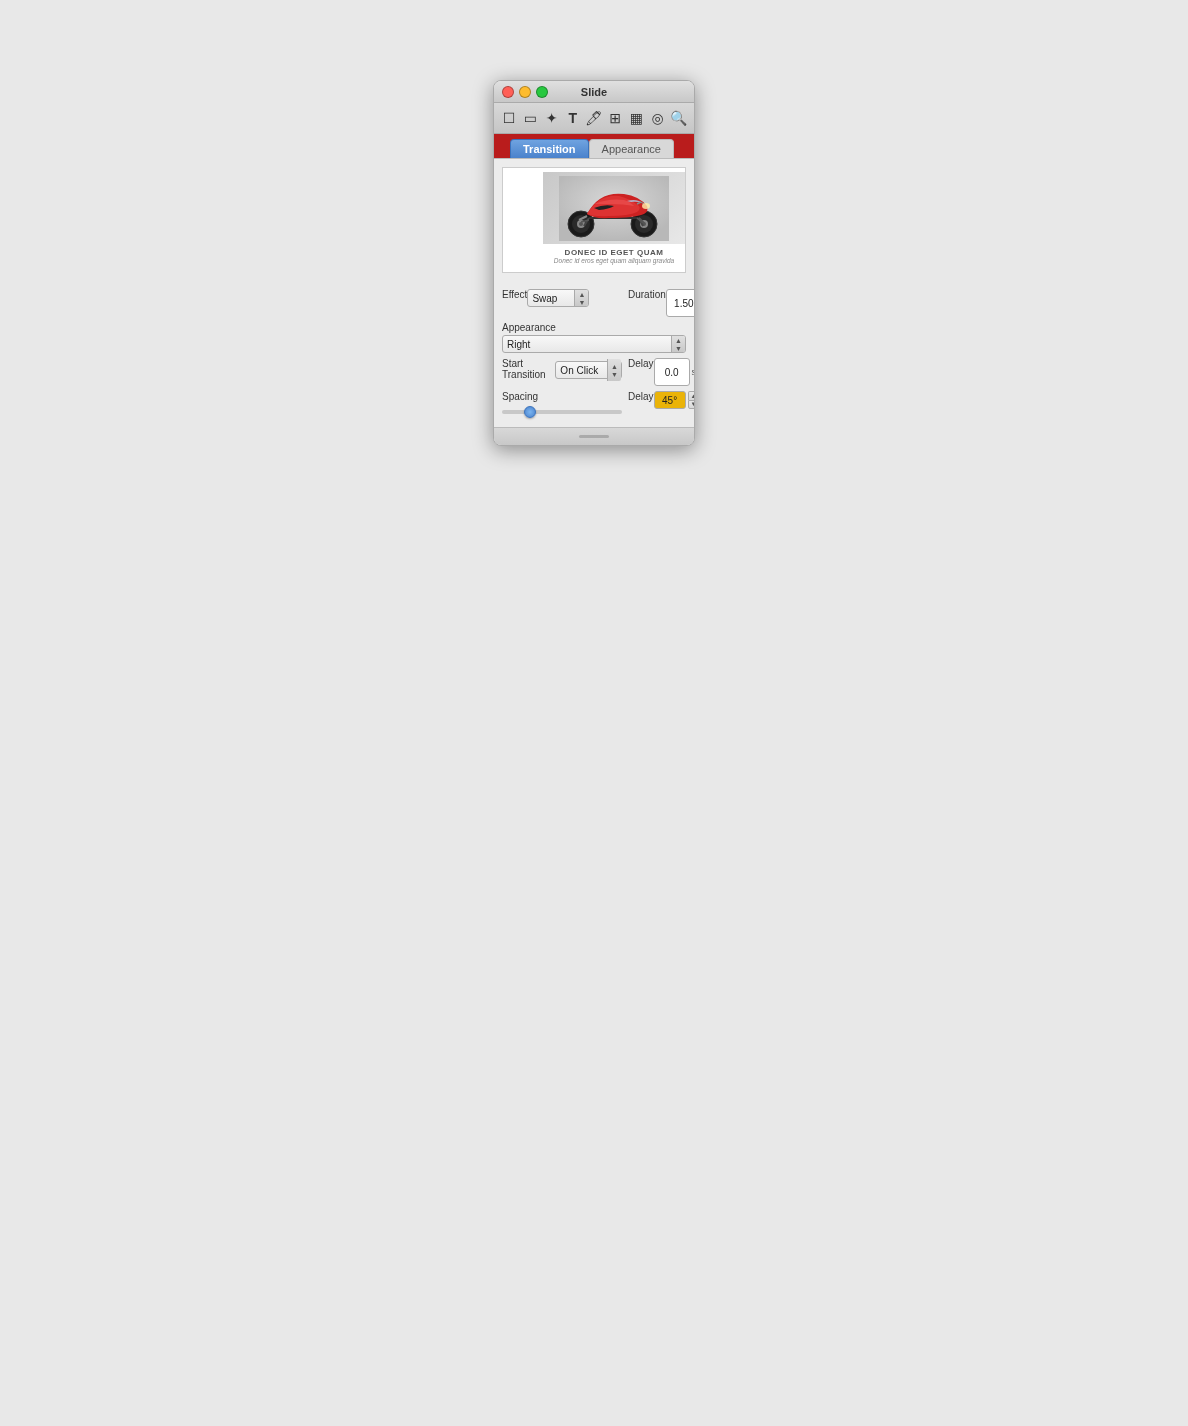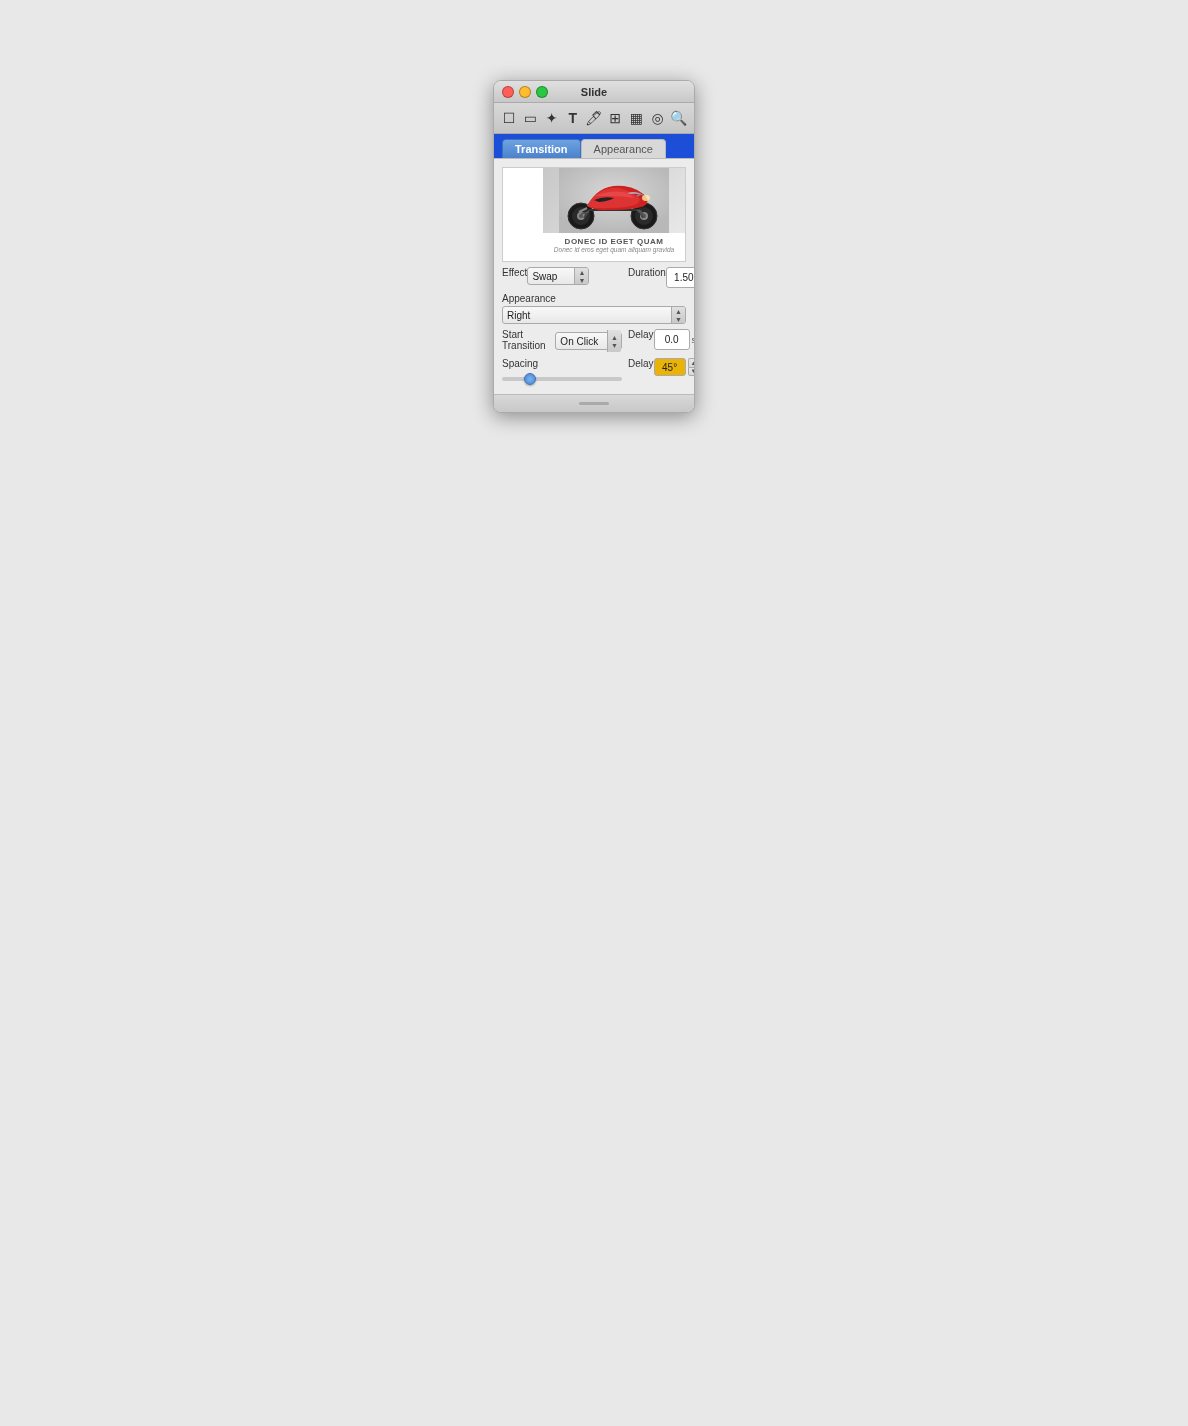--- a/index.html
+++ b/index.html
@@ -72,23 +72,23 @@
       display: flex;
       align-items: center;
       justify-content: center;
       font-size: 14px;
       cursor: pointer;
       border-radius: 3px;
       color: #333;
     }
 
     .tab-bar {
-      background: #1d4ed8;
-      display: flex;
-      padding: 5px 8px 0 8px;
+      background: #b91c1c;
+      display: flex;
+      padding: 5px 8px 0 16px;
       gap: 0;
       border-bottom: 1px solid #bbb;
     }
 
     .tab {
       padding: 3px 12px;
       font-size: 11px;
       cursor: pointer;
       border-radius: 4px 4px 0 0;
       border: 1px solid #bbb;
@@ -105,27 +105,27 @@
     }
 
     .content {
       background: #ececec;
       padding: 8px;
     }
 
     .slide-preview {
       background: white;
       border: 1px solid #ccc;
-      height: 95px;
+      height: 106px;
       display: flex;
       flex-direction: column;
       align-items: center;
       justify-content: flex-end;
       padding-bottom: 8px;
-      margin-bottom: 5px;
+      margin-bottom: 16px;
       position: relative;
       overflow: hidden;
       padding-left: 40px;
     }
 
     
     .moto-container {
       width: 100%;
       height: 72px;
       background: linear-gradient(135deg, #c8c8c8 0%, #e8e8e8 100%);
@@ -211,21 +211,21 @@
     }
 
     .duration-group {
       display: flex;
       align-items: center;
       gap: 2px;
     }
 
     .duration-value {
       width: 36px;
-      height: 21px;
+      height: 28px;
       background: white;
       border: 1px solid #aaa;
       border-radius: 3px;
       text-align: center;
       font-size: 10px;
       color: #222;
       display: flex;
       align-items: center;
       justify-content: center;
     }

